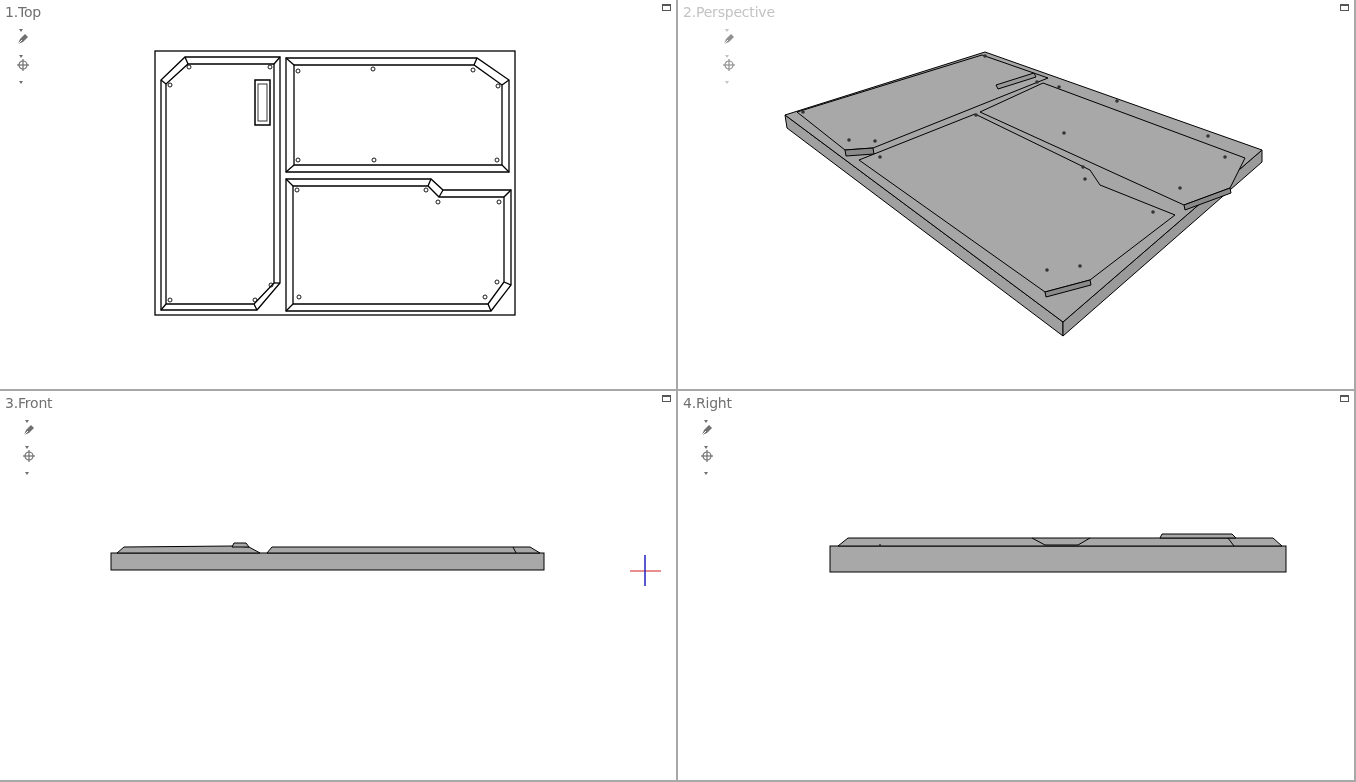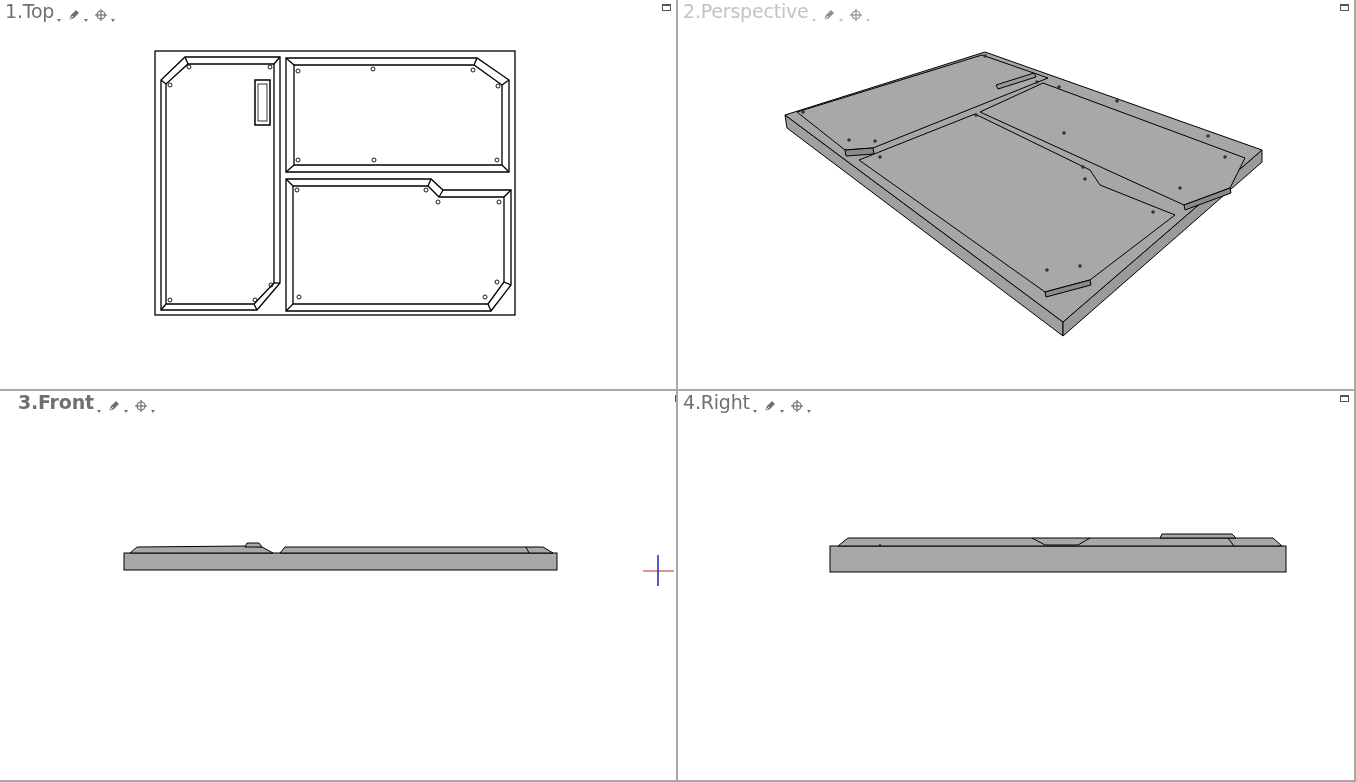--- a/index.html
+++ b/index.html
@@ -1,20 +1,20 @@
 <!DOCTYPE html>
 <html><head>
 <meta charset="utf-8">
 <style>
   html, body { margin:0; padding:0; }
   body { width:1356px; height:782px; background:#ffffff; position:relative; overflow:hidden;
          font-family:"DejaVu Sans", "Liberation Sans", sans-serif; }
   .viewport { position:absolute; background:#ffffff; overflow:hidden; }
-  .vp-header { position:absolute; left:5px; top:4px; height:18px; display:flex; align-items:flex-end;
-               font-size:19px; color:#707070; white-space:nowrap; }
+  .vp-header { position:absolute; left:5px; top:4px; height:18px; display:flex; align-items:center;
+               font-size:14px; color:#707070; white-space:nowrap;flex-direction:column; }
   .vp-header.inactive { color:#c3c3c3; }
   .vp-title { cursor:pointer; letter-spacing:-0.2px; }
   .caret { display:inline-block; width:0; height:0; border-left:2.5px solid transparent;
            border-right:2.5px solid transparent; border-top:3px solid currentColor;
            margin:9px 6px 0 3px; cursor:pointer; }
   .hdr-icon { display:inline-block; width:14px; height:14px; cursor:pointer; }
   .hdr-icon svg { display:block; }
   .maximize { position:absolute; top:4px; right:5px; width:9px; height:7px;
               border:1px solid #555; border-top-width:2px; cursor:pointer; box-sizing:border-box; }
   .vdiv { position:absolute; left:676px; top:0; width:2px; height:782px; background:#a8a8a8; }
@@ -164,21 +164,21 @@
         <circle cx="976" cy="115" r="1.8"></circle>
         <circle cx="1083" cy="167" r="1.8"></circle>
       <circle cx="1085" cy="179" r="1.8"></circle>
         <circle cx="1153" cy="212" r="1.8"></circle>
         <circle cx="1047" cy="270" r="1.8"></circle>
       <circle cx="1080" cy="266" r="1.8"></circle>
     </g>
   </svg>
 </div>
 
-<div class="viewport" style="left:13px;top:391px;width:676px;height:389px;font-weight:bold;">
+<div class="viewport" style="left:0;top:391px;width:676px;height:389px;">
   <div class="vp-header">
     <span class="vp-title">3.Front</span>
     <span class="caret"></span>
     <span class="hdr-icon">
       <svg width="14" height="14" viewBox="0 0 14 14">
           <path d="M2 12 L4 7 L9 2 L12 5 L7 10 Z" fill="currentColor"></path>
           <line x1="2" y1="12" x2="6" y2="8" stroke="#fff" stroke-width="1"></line>
         </svg>
     </span>
     <span class="caret"></span>

